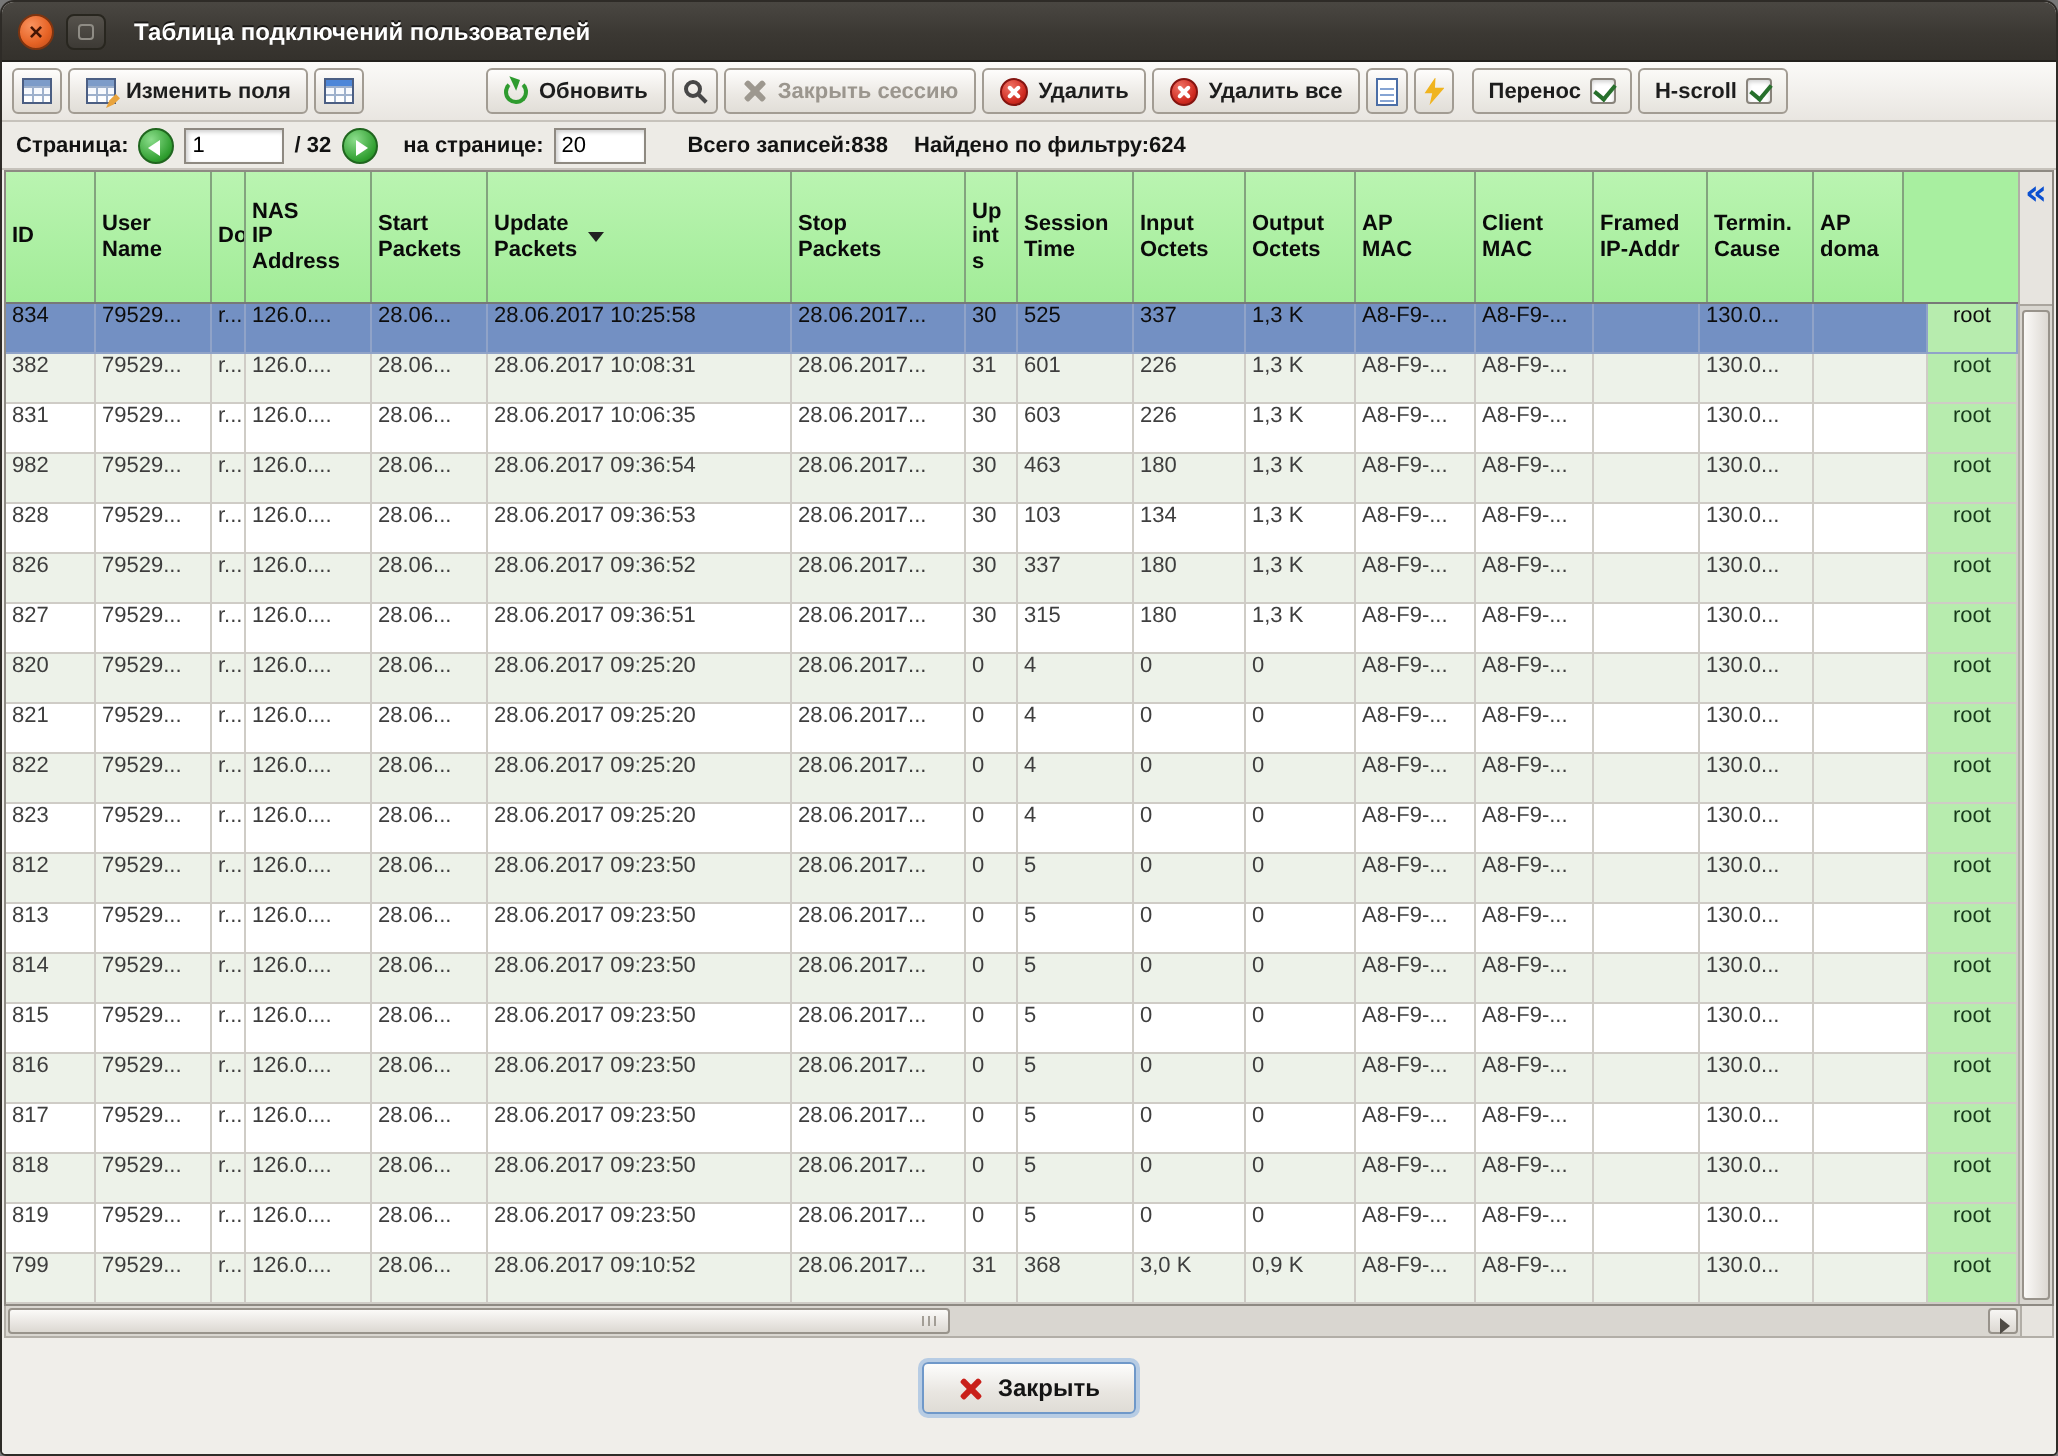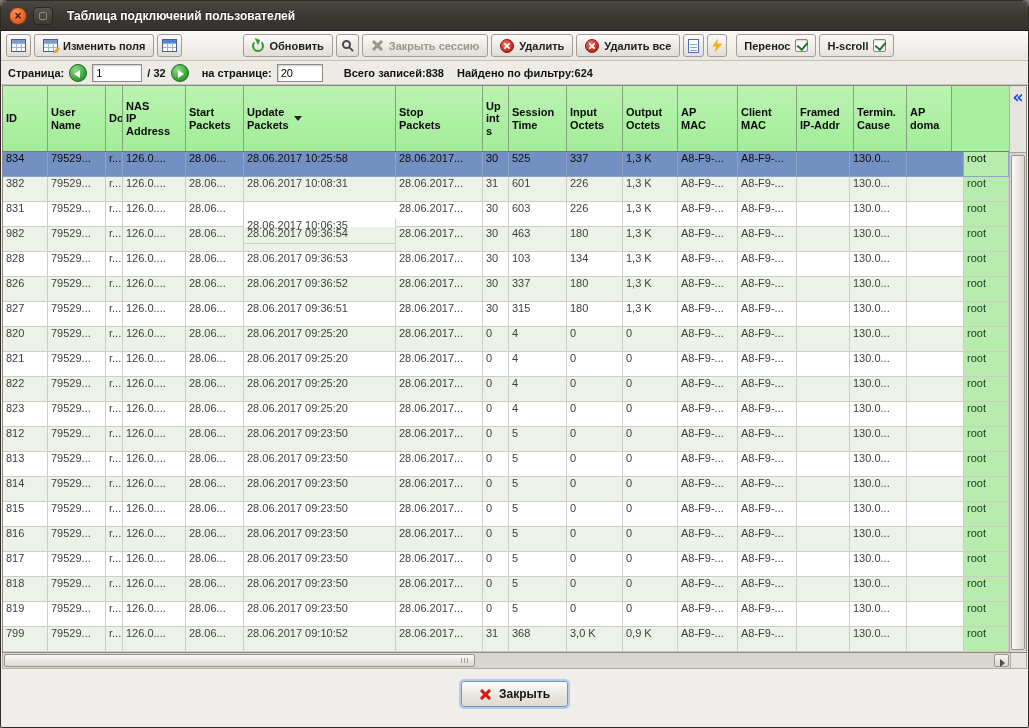--- a/index.html
+++ b/index.html
@@ -181,21 +181,21 @@
   .tr { display: flex; height: 25px; background: #fff; }
   .tr:nth-child(even) { background: var(--stripe-green, #edf2e9); }
   .tr.selected { background: var(--selection-blue, #7390c3); }
   .td {
     flex: 0 0 auto; height: 25px; line-height: 24px;
     padding: 0 3px; overflow: hidden; white-space: nowrap;
     font: 11px "Liberation Sans", sans-serif; color: #3e3e3e;
     border-right: 1px solid #cfccc6; border-bottom: 1px solid #cfccc6;
   }
   .tr.selected .td { color: #0d0d0d; border-right-color: #90a3c8; border-bottom-color: #90a3c8; }
-  .td.cell-domain { background: var(--domain-green, #b7ecae); color: #16391a; }
+  .td.cell-domain { background: var(--domain-green, #b7ecae); color: #16391a; text-align: center; }
 
   
   .v-col { width: 17px; flex: 0 0 17px; background: #e7e4df; border-left: 1px solid #b2aea7; position: relative; }
   .collapse-btn {
     position: absolute; top: 1px; left: 0; right: 0; height: 22px;
     color: #0b50d0; font: bold 17px/20px "DejaVu Sans", sans-serif; text-align: center;
   }
   .collapse-btn::before { content: "\00AB"; }
   .v-track { position: absolute; top: 66px; bottom: 0; left: 0; right: 0; background: #d9d6d0; border-top: 1px solid #aaa59e; }
   .v-thumb {
@@ -429,21 +429,21 @@
             <div class="td" style="width: 57px;">130.0...</div>
             <div class="td" style="width: 57px;"></div>
             <div class="td cell-domain" style="width: 45px;">root</div>
           </div>
           <div class="tr">
             <div class="td" style="width: 45px;">831</div>
             <div class="td" style="width: 58px;">79529...</div>
             <div class="td" style="width: 17px;">r...</div>
             <div class="td" style="width: 63px;">126.0....</div>
             <div class="td" style="width: 58px;">28.06...</div>
-            <div class="td" style="width: 152px; margin-top: 17px;">28.06.2017 10:06:35</div>
+            <div class="td" style="width: 152px;">28.06.2017 10:06:35</div>
             <div class="td" style="width: 87px;">28.06.2017...</div>
             <div class="td" style="width: 26px;">30</div>
             <div class="td" style="width: 58px;">603</div>
             <div class="td" style="width: 56px;">226</div>
             <div class="td" style="width: 55px;">1,3 K</div>
             <div class="td" style="width: 60px;">A8-F9-...</div>
             <div class="td" style="width: 59px;">A8-F9-...</div>
             <div class="td" style="width: 53px;"></div>
             <div class="td" style="width: 57px;">130.0...</div>
             <div class="td" style="width: 57px;"></div>

